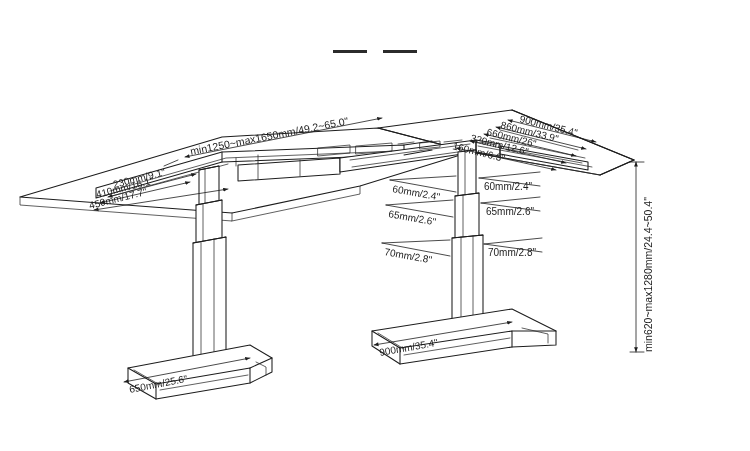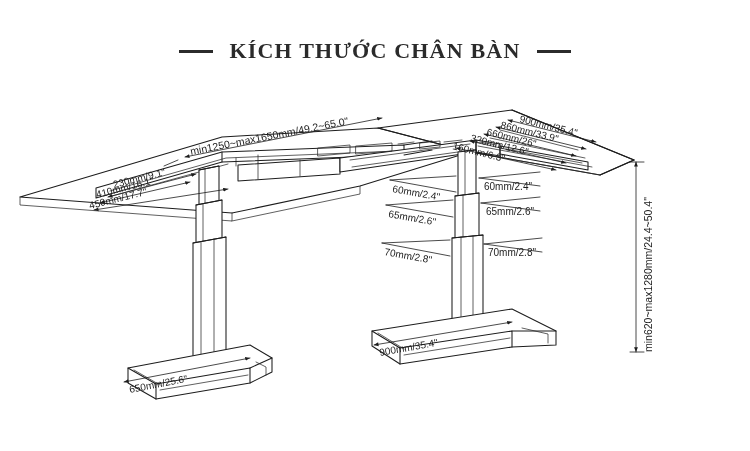--- a/index.html
+++ b/index.html
@@ -73,21 +73,20 @@
     fill: #1d1d1d;
   }
 </style>
 </head>
 <body>
 
 <div id="root">
 
   <div class="title-bar">
     <span class="title-rule"></span>
-    <span class="title-text">KÍCH THƯỚC CHÂN BÀN</span>
     <span class="title-rule"></span>
   </div>
 
   <div id="drawing">
   <svg width="750" height="451" viewBox="0 0 750 451" xmlns="http://www.w3.org/2000/svg">
 
     <defs>
       <marker id="ar" markerWidth="7" markerHeight="7" refX="6" refY="2.4" orient="auto">
         <path d="M0,0 L6,2.4 L0,4.8 z" class="arrow"></path>
       </marker>

